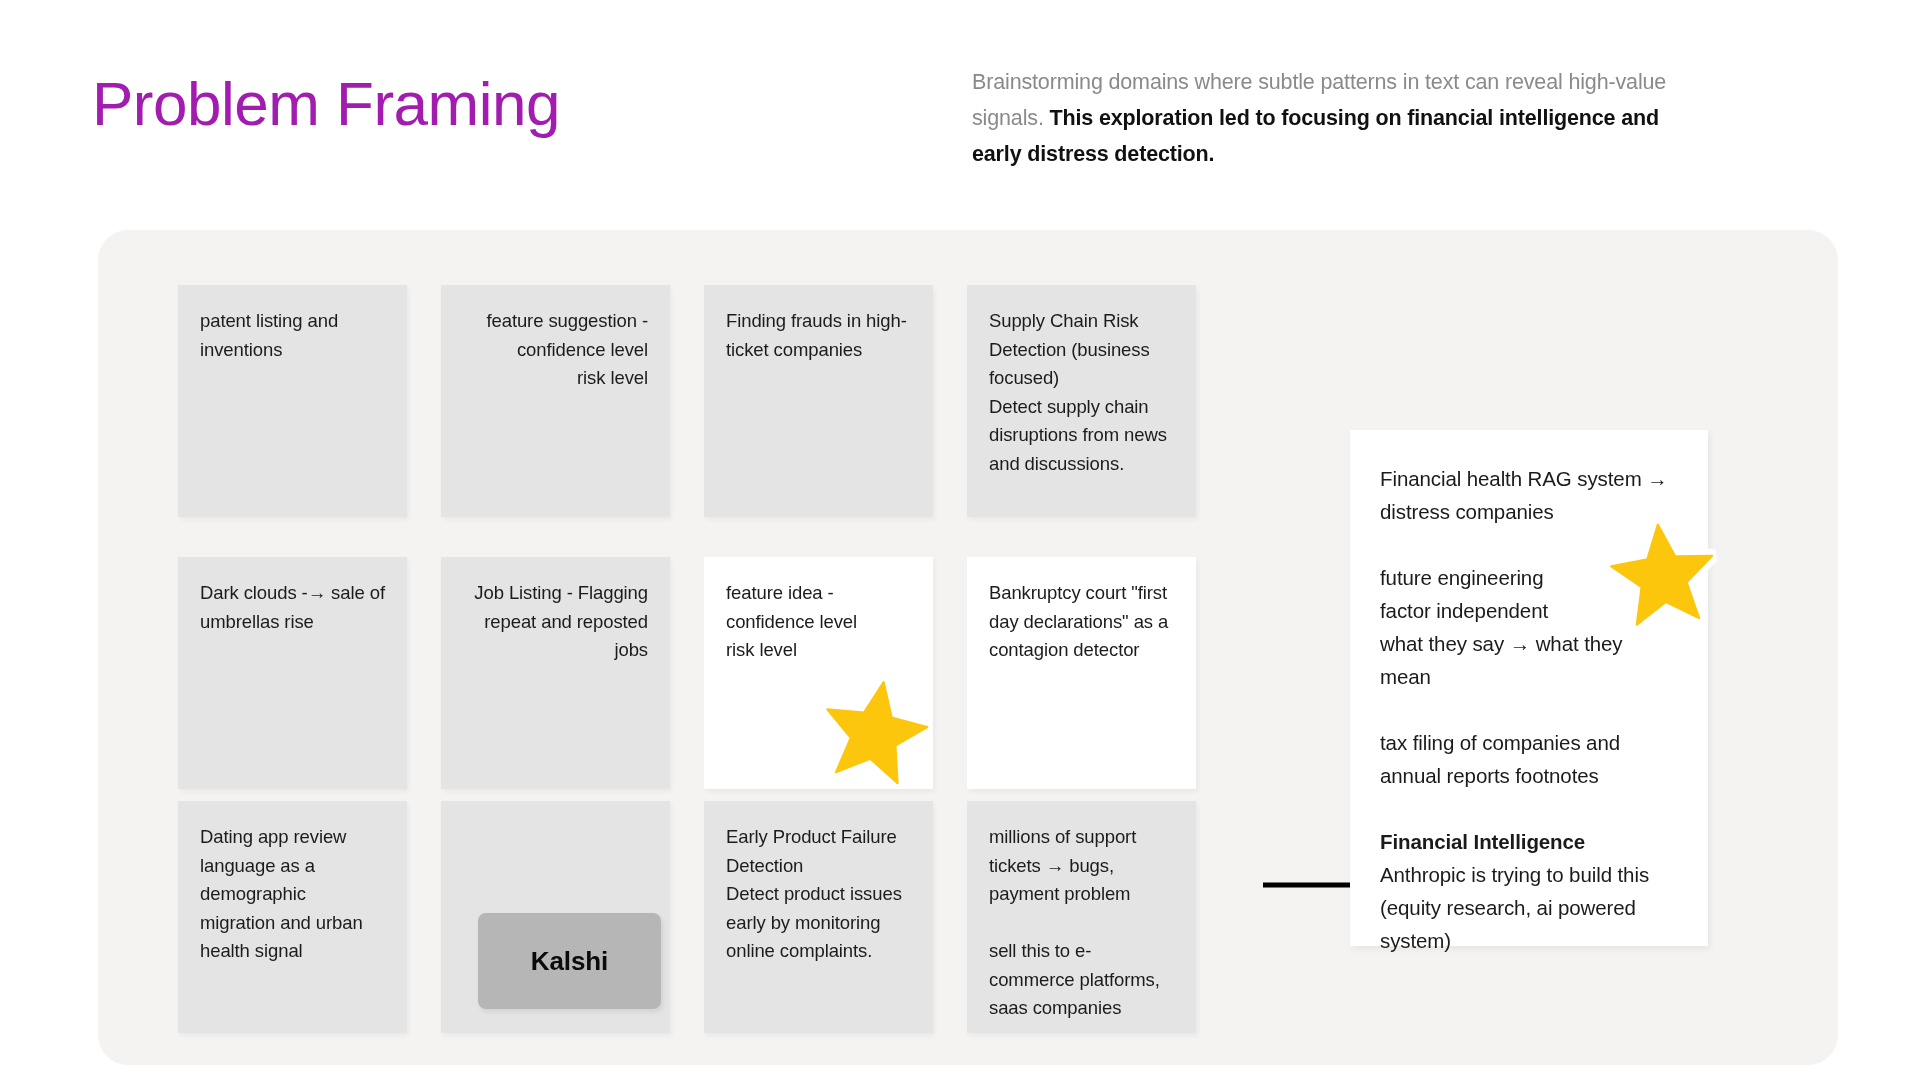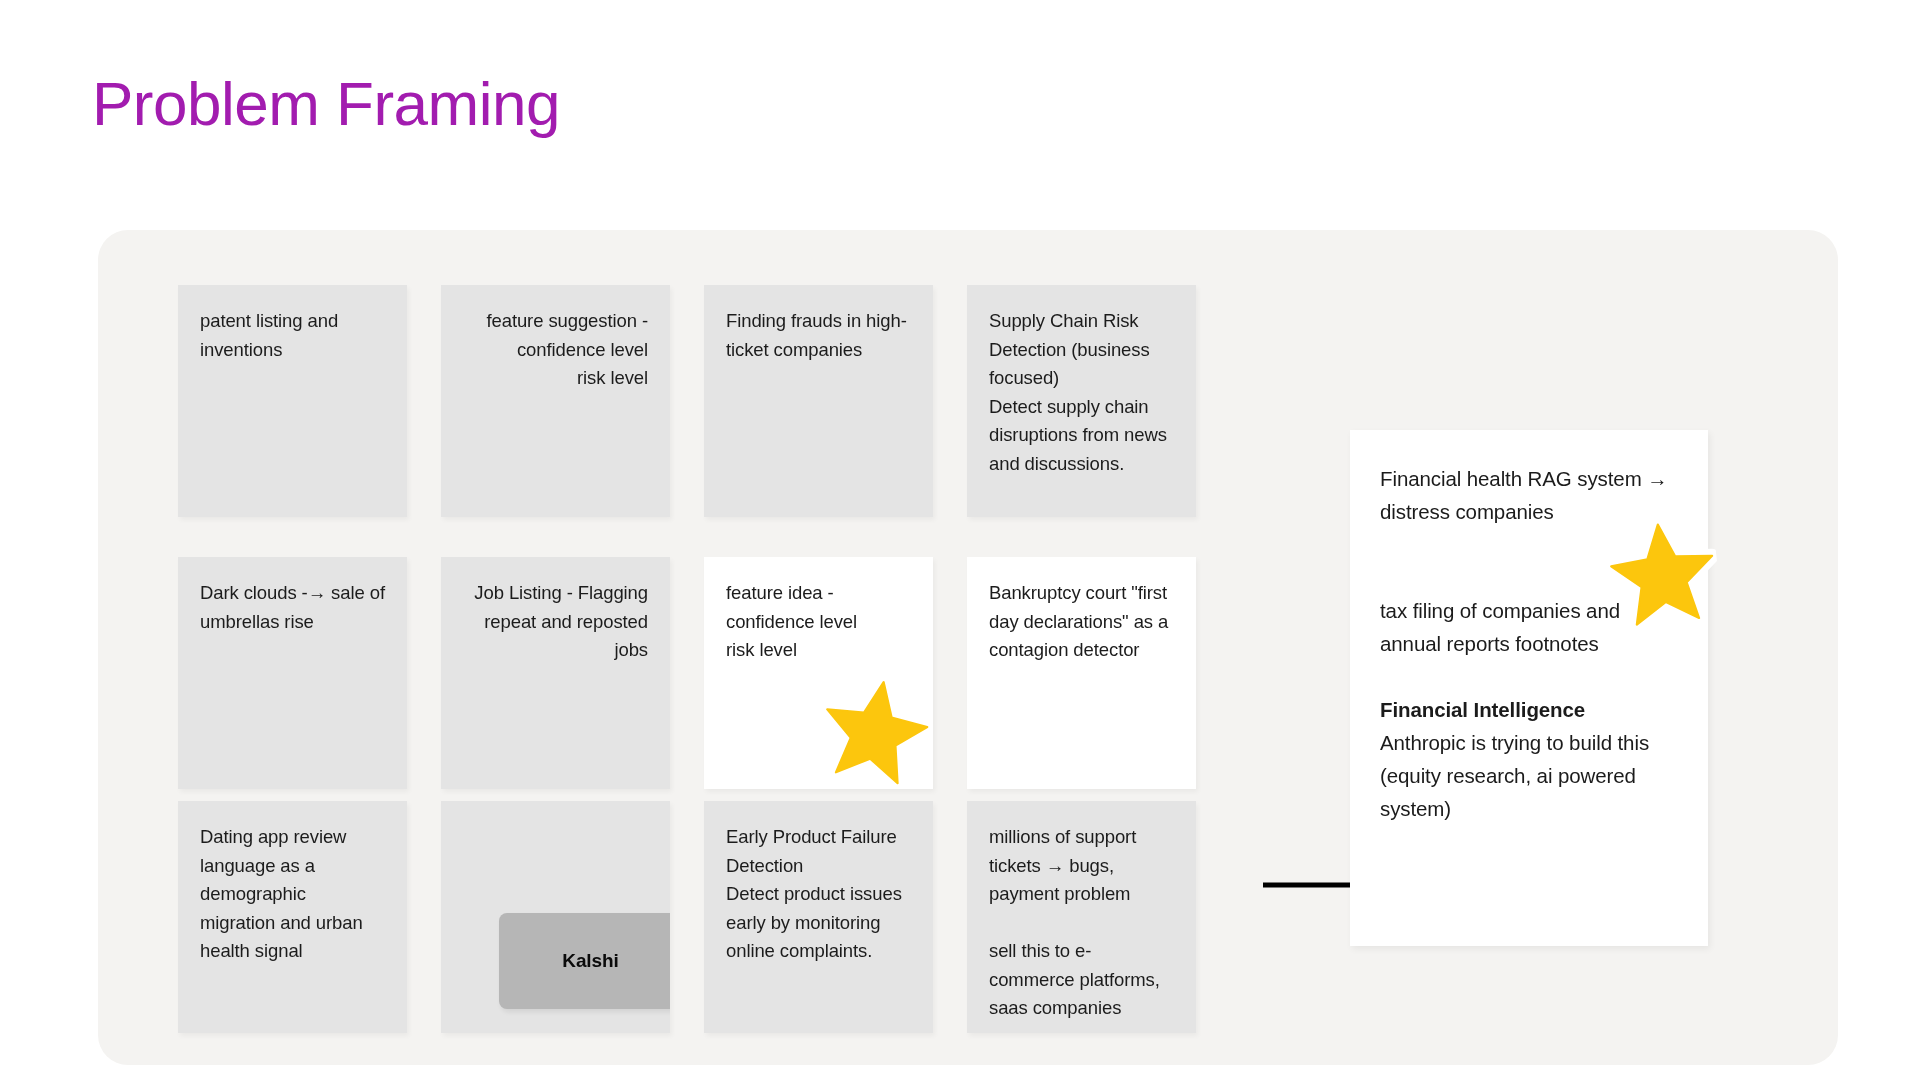--- a/index.html
+++ b/index.html
@@ -61,24 +61,23 @@
   .h-std { height: 232px; }
 
   
   .kalshi-chip {
     position: absolute;
     left: 37px; top: 112px;
     width: 183px; height: 96px;
     background: #b6b6b6;
     border-radius: 8px;
     display: flex; align-items: center; justify-content: center;
-    font-size: 19px; font-weight: 700; color: #0b0b0b;
+    font-size: 26px; font-weight: 700; color: #0b0b0b;
     letter-spacing: -0.1px;
     box-shadow: 2px 3px 5px rgba(0,0,0,0.08);
-    margin-left: 21px;
   }
 
   
   .star { position: absolute; width: 110px; height: 108px; pointer-events: none; }
   .star.s-card { left: 116px; top: 120px; transform: rotate(10deg); }
   .star.s-panel { left: 258px; top: 90px; transform: rotate(-6deg); }
 
   
   .arrow { position: absolute; left: 1165px; top: 635px; width: 205px; height: 40px; }
 
@@ -104,20 +103,23 @@
   .panel-block { margin-bottom: 0; white-space: pre-wrap; }
   .gap { height: 33px; }
 </style>
 </head>
 <body>
 
 <div class="page">
 
   <div class="header">
     <div class="page-title">Problem Framing</div>
+    <div class="subtitle">
+      <span class="lead">Brainstorming domains where subtle patterns in text can reveal high-value signals. </span><span class="emph">This exploration led to focusing on financial intelligence and early distress detection.</span>
+    </div>
   </div>
 
   <div class="board">
     <div class="grid" id="card-grid">
         <div class="card w-std h-std col0 row0"><div>patent listing and inventions</div></div>
         <div class="card w-std h-std col1 row0"><div>feature suggestion -
 confidence level
 risk level</div></div>
         <div class="card w-std h-std col2 row0"><div>Finding frauds in high-ticket companies</div></div>
         <div class="card w-std h-std col3 row0"><div>Supply Chain Risk Detection (business focused)
@@ -144,16 +146,18 @@
       <line x1="0" y1="20" x2="188" y2="20" stroke="#000" stroke-width="5"></line>
       <polyline points="173,4 196,20 173,36" fill="none" stroke="#000" stroke-width="5" stroke-linecap="square" stroke-linejoin="miter"></polyline>
     </svg>
   </div>
 
   <div class="panel">
     <svg class="star s-panel" viewBox="0 0 100 100">
       <path d="M50 4 L63 35 L97 38 L71 60 L79 94 L50 76 L21 94 L29 60 L3 38 L37 35 Z" fill="#ffffff" stroke="#ffffff" stroke-width="13" stroke-linejoin="round"></path>
       <path d="M50 4 L63 35 L97 38 L71 60 L79 94 L50 76 L21 94 L29 60 L3 38 L37 35 Z" fill="#fcc60d" stroke="#fcc60d" stroke-width="2" stroke-linejoin="round"></path>
     </svg>
-    <div class="panel-text" id="panel-text"><div class="panel-block">Financial health RAG system → distress companies</div><div class="gap"></div><div class="gap"></div><div class="panel-block">tax filing of companies and annual reports footnotes</div><div class="gap"></div><div class="panel-block bold">Financial Intelligence</div><div class="panel-block">Anthropic is trying to build this (equity research, ai powered system)</div></div>
+    <div class="panel-text" id="panel-text"><div class="panel-block">Financial health RAG system → distress companies</div><div class="gap"></div><div class="panel-block">future engineering
+factor independent
+what they say → what they mean</div><div class="gap"></div><div class="panel-block">tax filing of companies and annual reports footnotes</div><div class="gap"></div><div class="panel-block bold">Financial Intelligence</div><div class="panel-block">Anthropic is trying to build this (equity research, ai powered system)</div></div>
   </div>
 
 </div>
 
 </body></html>

